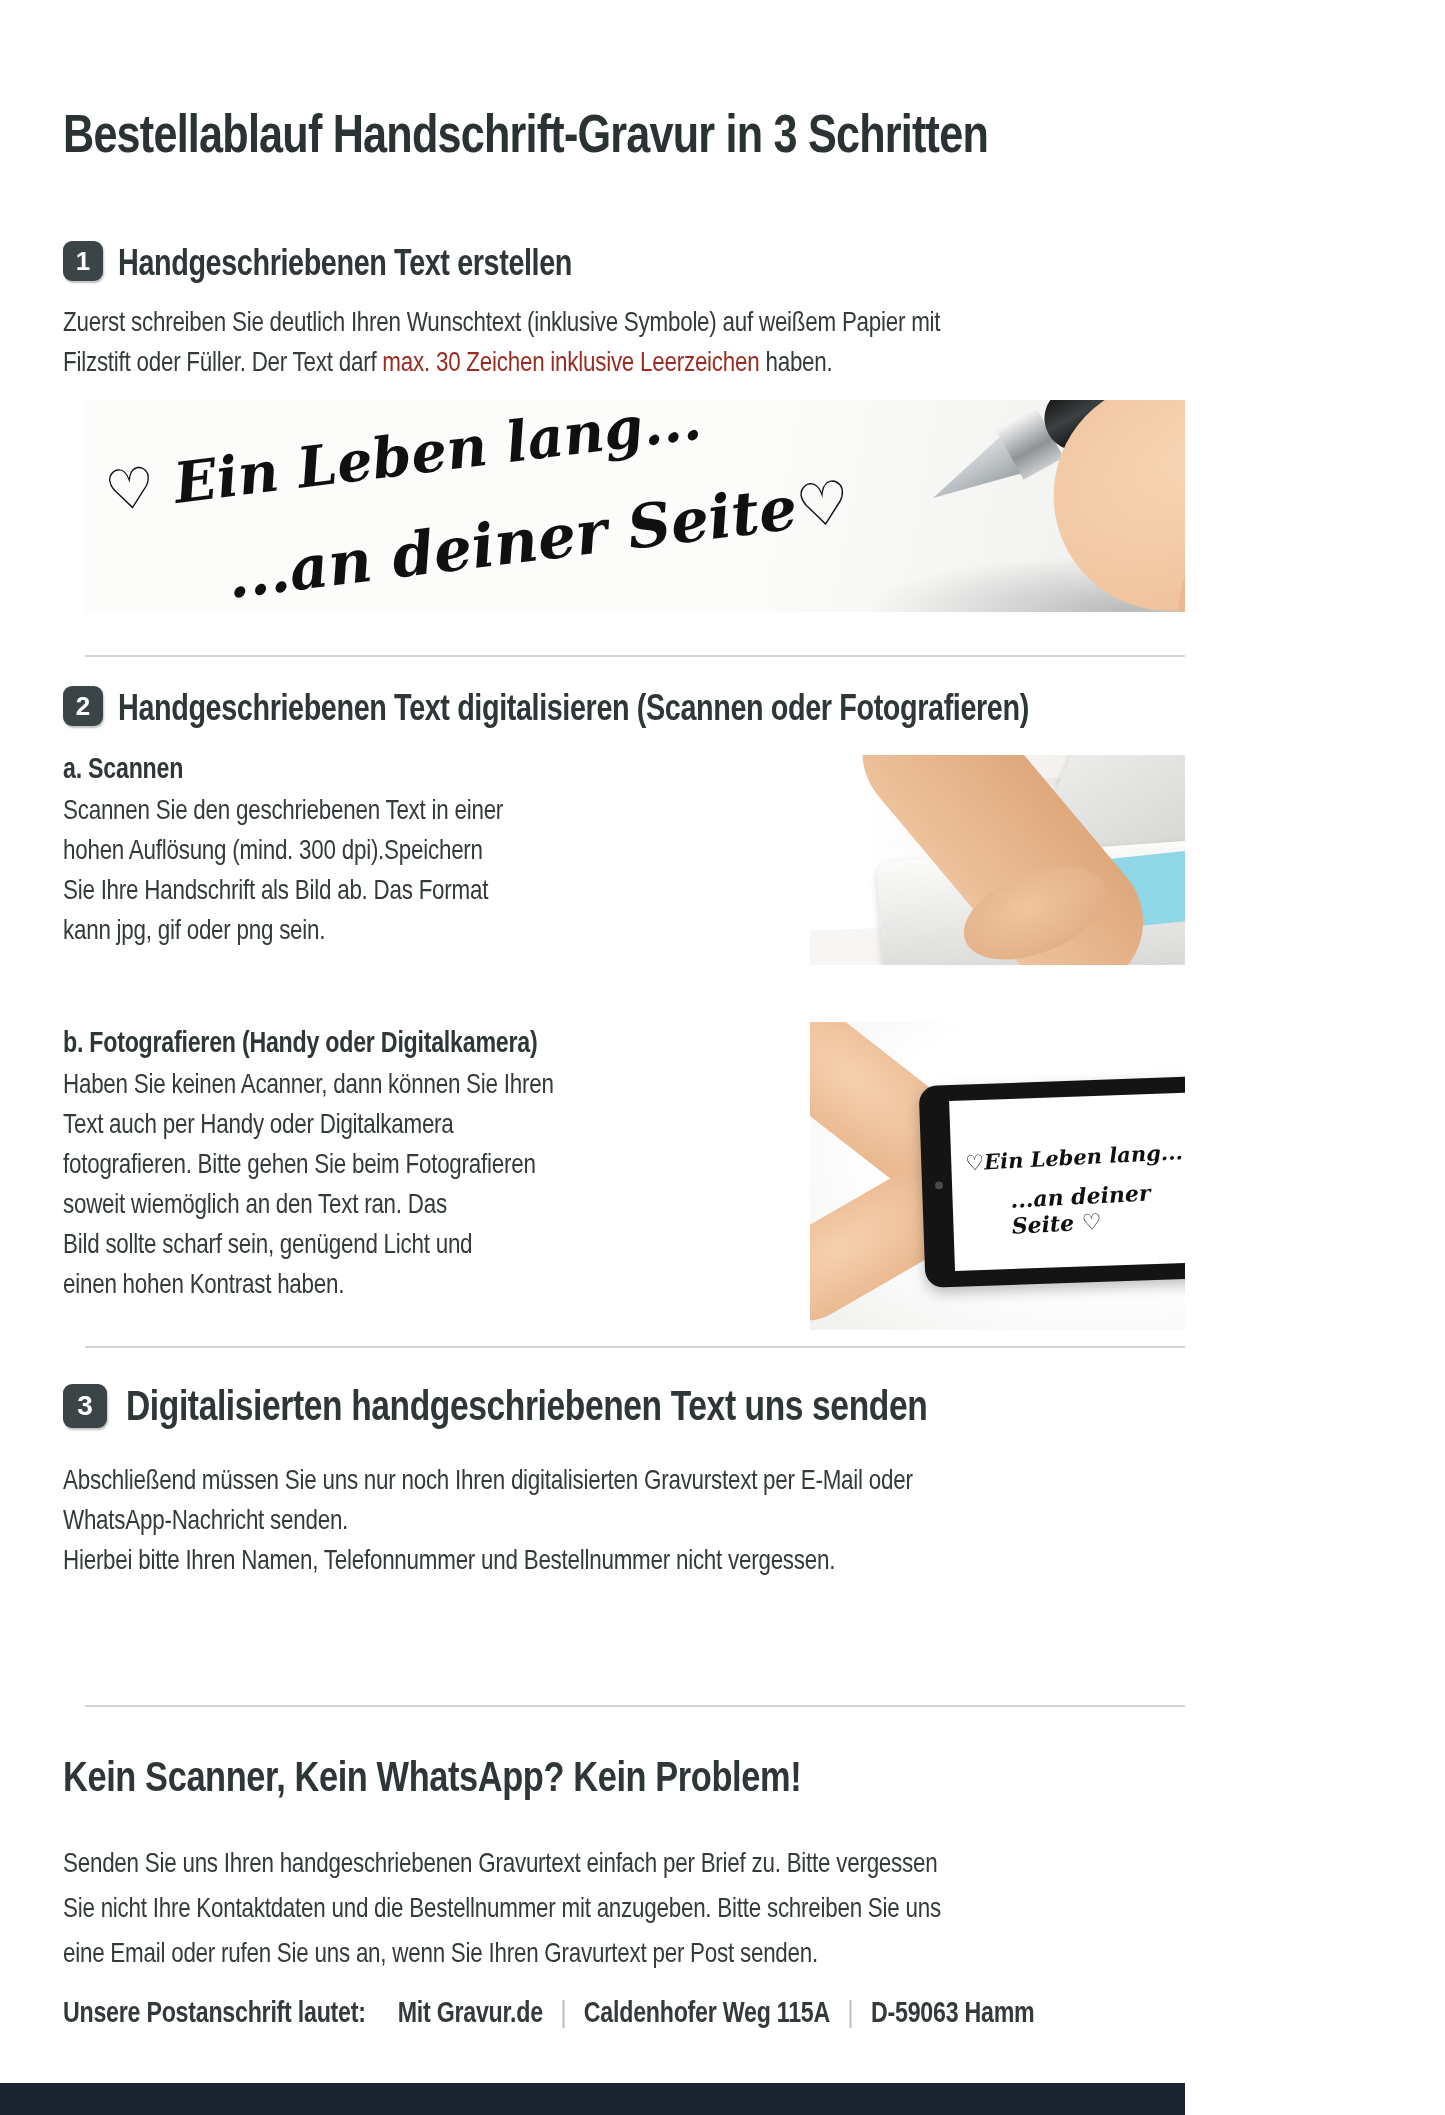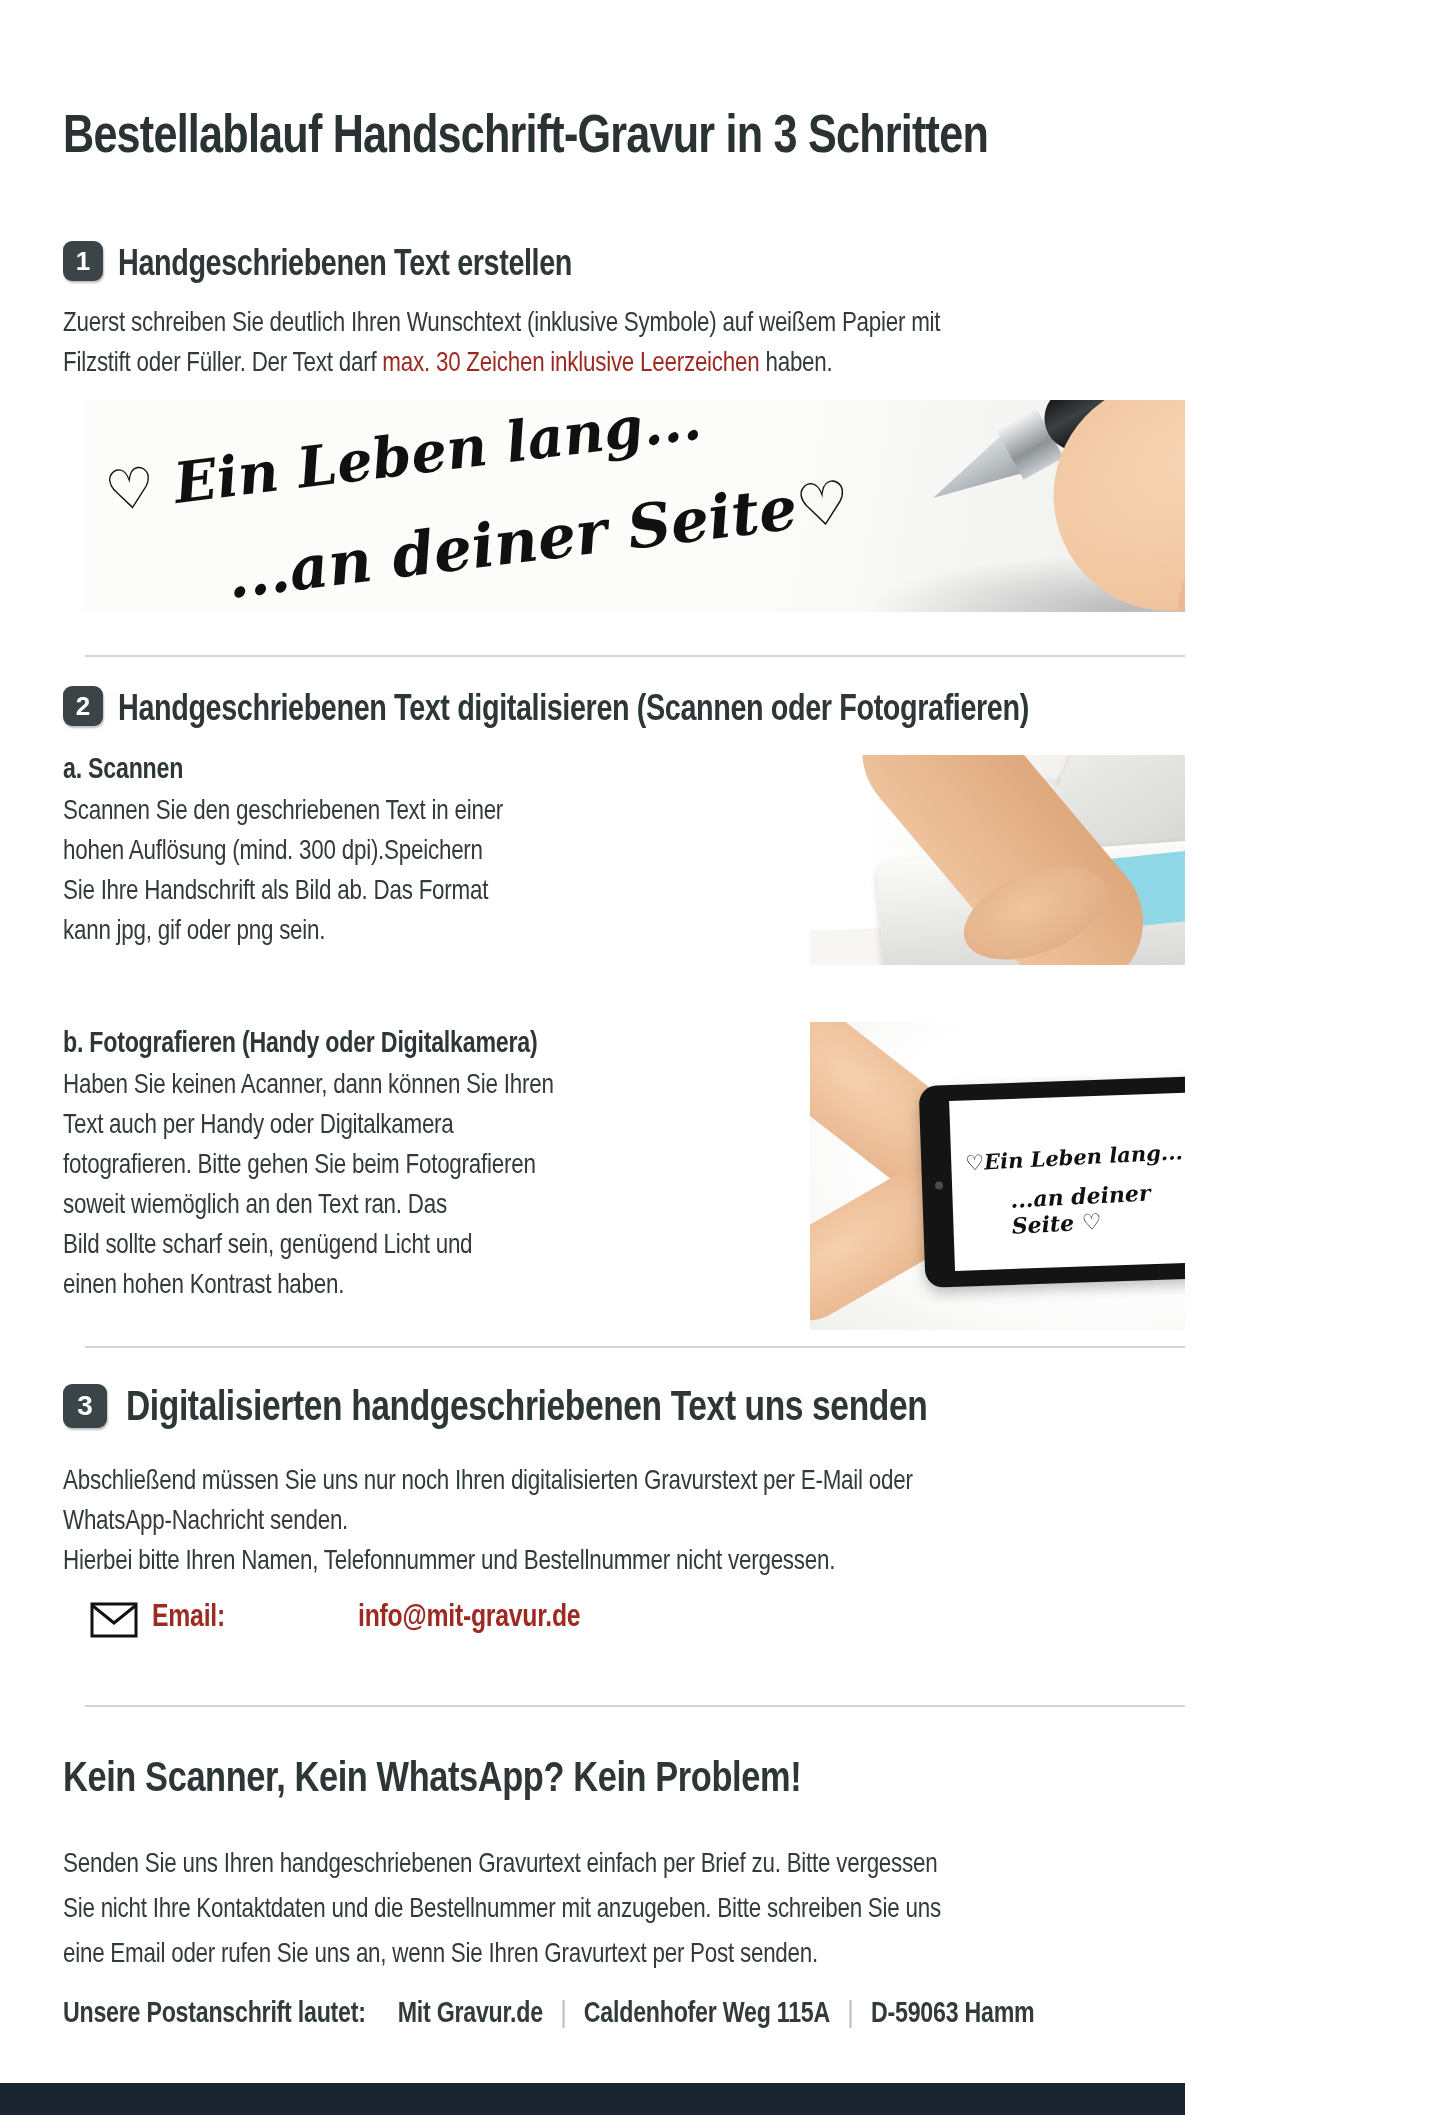--- a/index.html
+++ b/index.html
@@ -159,28 +159,20 @@
   <div class="abs divider" style="top:1346px;"></div>
 
   <div class="abs step-badge" style="left:63px;top:1384px;width:44px;height:44px;font-size:28px;">
     <span>3</span>
   </div>
   <h2 class="abs big-heading cond" style="left:126px;top:1382px;margin:0;">Digitalisierten handgeschriebenen Text uns senden</h2>
   <p class="abs body-text cond multiline" style="left:63px;top:1460px;margin:0;width:1300px;">Abschließend müssen Sie uns nur noch Ihren digitalisierten Gravurstext per E-Mail oder
 WhatsApp-Nachricht senden.
 Hierbei bitte Ihren Namen, Telefonnummer und Bestellnummer nicht vergessen.</p>
 
-  <div class="abs" style="left:90px;top:1596px;width:800px;height:46px;">
-    <svg class="abs" style="left:0;top:6px;" width="48" height="36" viewBox="0 0 48 36">
-      <rect x="2" y="2" width="44" height="32" fill="#ffffff" stroke="#111111" stroke-width="3"></rect>
-      <path d="M3,4 L24,21 L45,4" fill="none" stroke="#111111" stroke-width="3"></path>
-    </svg>
-    <span class="abs contact-label cond" style="left:62px;top:2px;">Email:</span>
-    <span class="abs contact-value cond" style="left:268px;top:2px;">info@mit-gravur.de</span>
-  </div>
 
 
   <div class="abs divider" style="top:1705px;"></div>
 
   <h2 class="abs big-heading cond" style="left:63px;top:1752px;margin:0;font-size:43px;">Kein Scanner, Kein WhatsApp? Kein Problem!</h2>
   <p class="abs body-text cond multiline" style="left:63px;top:1840px;margin:0;width:1300px;line-height:45px;">Senden Sie uns Ihren handgeschriebenen Gravurtext einfach per Brief zu. Bitte vergessen
 Sie nicht Ihre Kontaktdaten und die Bestellnummer mit anzugeben. Bitte schreiben Sie uns
 eine Email oder rufen Sie uns an, wenn Sie Ihren Gravurtext per Post senden.</p>
 
   <div class="abs addr cond" style="left:63px;top:1996px;">

